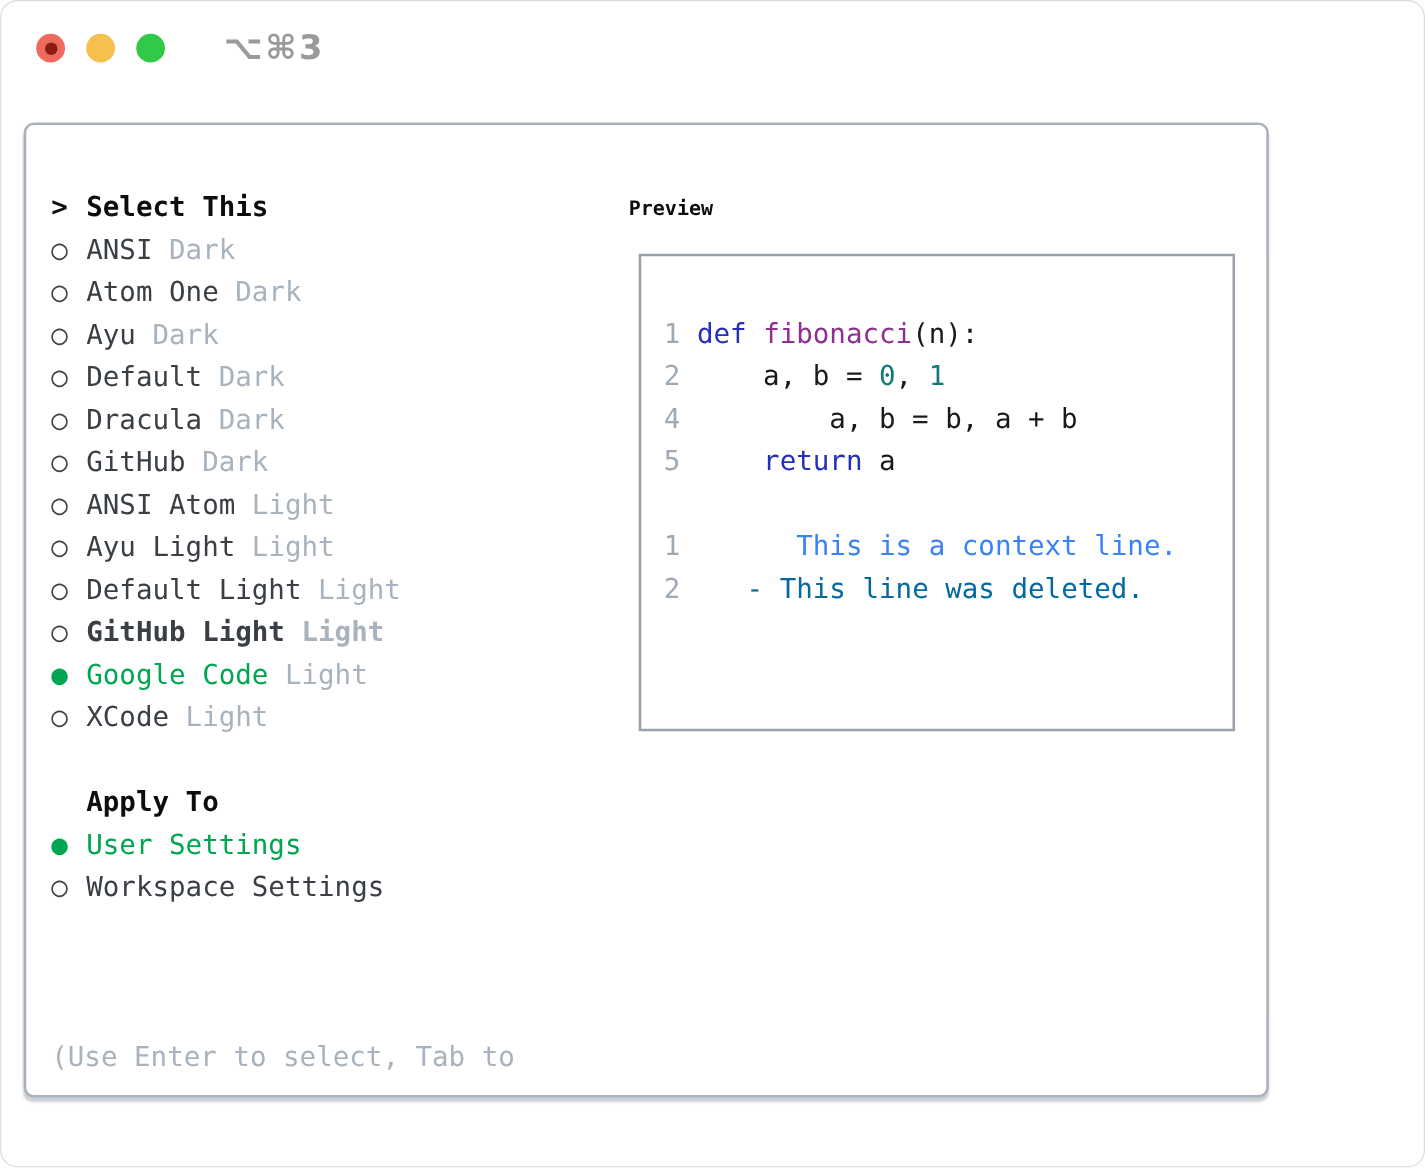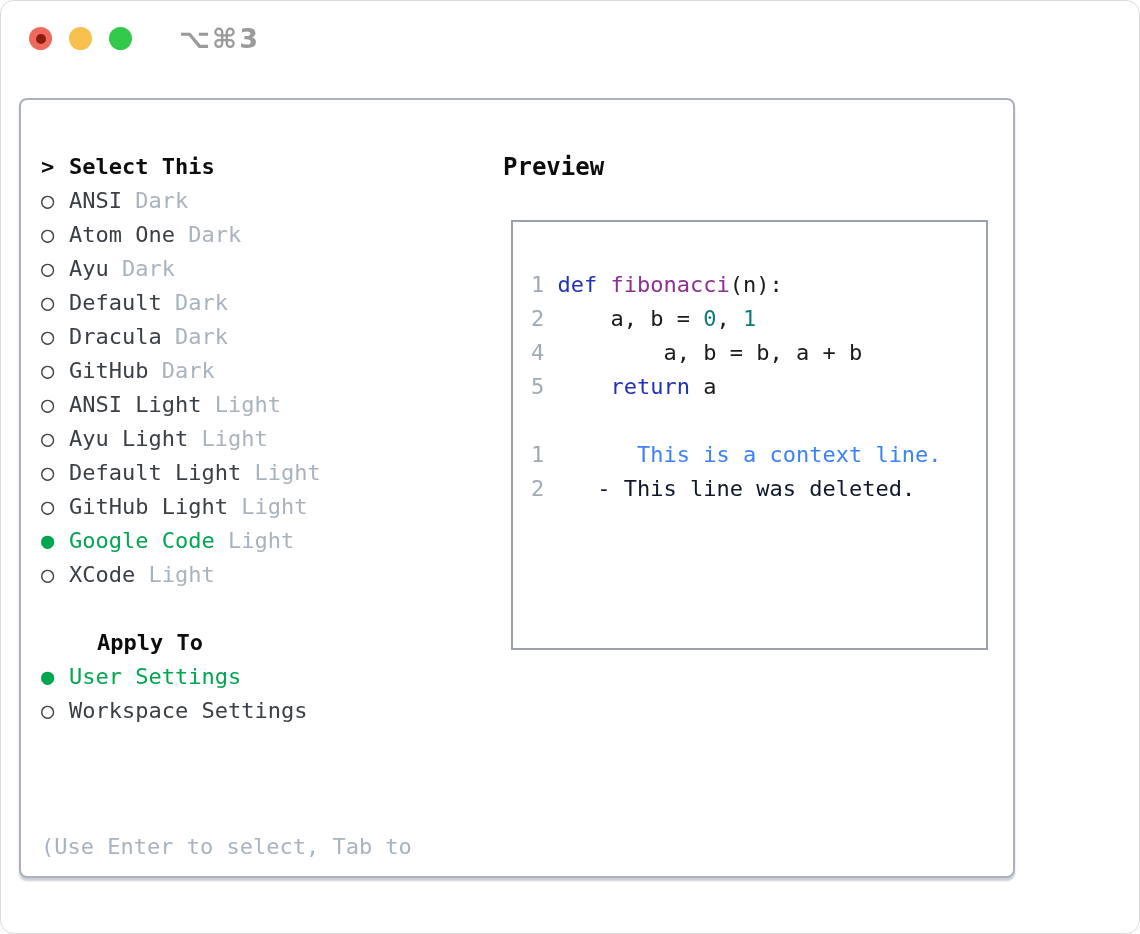--- a/index.html
+++ b/index.html
@@ -42,41 +42,41 @@
   .left-col {
     position:absolute; left:20px; top:50px; width:450px;
     font-size:22px; line-height:34px; color:#3a3f45;
   }
   .row { display:flex; height:34px; white-space:pre; }
   .bullet { width:28px; flex:0 0 28px; color:#3f444a; }
   .row.header-row .bullet, .row.header-row .txt { color:#0d0d0d; font-weight:700; }
   .tag { color:#a9b3bd; }
   .row.selected .bullet, .row.selected .txt { color:#00a650; }
   .row.spacer { height:34px; }
-  .apply-header { color:#0d0d0d; font-weight:700;margin-left:28px; }
+  .apply-header { color:#0d0d0d; font-weight:700; }
   .help { color:#a9b3bd; font-size:22px; line-height:34px; white-space:pre; }
 
   
   .preview-label {
     position:absolute; left:482px; top:50px; height:34px; line-height:34px;
-    font-size:24px; font-weight:700; color:#0d0d0d;
+    font-size:16px; font-weight:700; color:#0d0d0d;
   }
   .preview-box {
-    position:absolute; left:490px; top:120px; width:477px; height:430px;
+    position:absolute; left:490px; top:103px; width:477px; height:382px;
     border:2px solid #99a1ab; background:#fff; overflow:hidden;
   }
   .code-area { padding:46px 8px 0 18px; }
   .cline { height:34px; line-height:34px; font-size:22px; white-space:pre; }
   .ln  { color:#9fa9b3; }
   .pl  { color:#1a1a1a; }
   .kw  { color:#2430b8; }
   .fn  { color:#8e2f93; }
   .num { color:#0f7b7c; }
   .ctx { color:#3b82f6; }
-  .del { color:#0f172a;text-align:center; }
+  .del { color:#0369a1;text-align:center; }
   .add { color:#00b50d; }
 </style>
 </head>
 <body>
 
 <div class="window">
 
   <div class="titlebar">
     <div class="dots">
       <span class="dot dot-red">
@@ -94,24 +94,24 @@
       <div class="row header-row">
         <span class="bullet">&gt;</span><span class="txt">Select This</span>
       </div>
       <div id="theme-rows">
           <div class="row"><span class="bullet">○</span><span class="txt" style="white-space: pre;"><span>ANSI</span><span class="tag"> Dark</span></span></div>
           <div class="row"><span class="bullet">○</span><span class="txt" style="white-space: pre;"><span>Atom One</span><span class="tag"> Dark</span></span></div>
           <div class="row"><span class="bullet">○</span><span class="txt" style="white-space: pre;"><span>Ayu</span><span class="tag"> Dark</span></span></div>
           <div class="row"><span class="bullet">○</span><span class="txt" style="white-space: pre;"><span>Default</span><span class="tag"> Dark</span></span></div>
           <div class="row"><span class="bullet">○</span><span class="txt" style="white-space: pre; text-align: center;"><span>Dracula</span><span class="tag"> Dark</span></span></div>
           <div class="row"><span class="bullet">○</span><span class="txt" style="white-space: pre; text-align: right;"><span>GitHub</span><span class="tag"> Dark</span></span></div>
-          <div class="row"><span class="bullet">○</span><span class="txt" style="white-space: pre;"><span>ANSI Light</span><span class="tag"> Light</span></span></div>
+          <div class="row"><span class="bullet">○</span><span class="txt" style="white-space: pre;"><span>ANSI Atom</span><span class="tag"> Light</span></span></div>
           <div class="row"><span class="bullet">○</span><span class="txt" style="white-space: pre;"><span>Ayu Light</span><span class="tag"> Light</span></span></div>
           <div class="row"><span class="bullet">○</span><span class="txt" style="white-space: pre;"><span>Default Light</span><span class="tag"> Light</span></span></div>
-          <div class="row"><span class="bullet">○</span><span class="txt" style="white-space: pre;"><span>GitHub Light</span><span class="tag"> Light</span></span></div>
+          <div class="row"><span class="bullet">○</span><span class="txt" style="white-space: pre; font-weight: bold;"><span>GitHub Light</span><span class="tag"> Light</span></span></div>
           <div class="row selected"><span class="bullet">●</span><span class="txt" style="white-space: pre;"><span>Google Code</span><span class="tag"> Light</span></span></div>
           <div class="row"><span class="bullet">○</span><span class="txt" style="white-space: pre;"><span>XCode</span><span class="tag"> Light</span></span></div>
         </div>
       <div class="row spacer"></div>
       <div class="row">
         <span class="bullet"> </span><span class="txt apply-header">Apply To</span>
       </div>
       <div id="apply-rows">
           <div class="row selected"><span class="bullet">●</span><span class="txt">User Settings</span></div>
           <div class="row"><span class="bullet">○</span><span class="txt">Workspace Settings</span></div>

